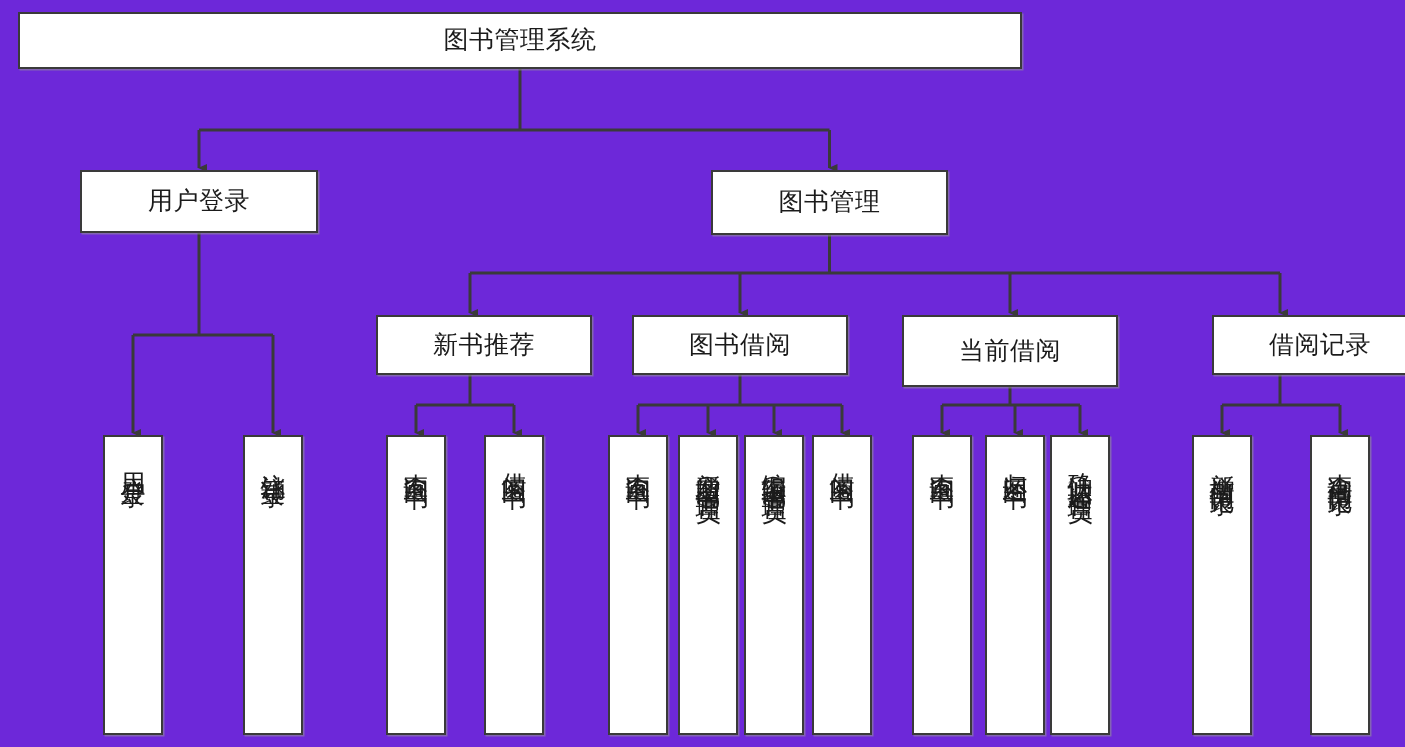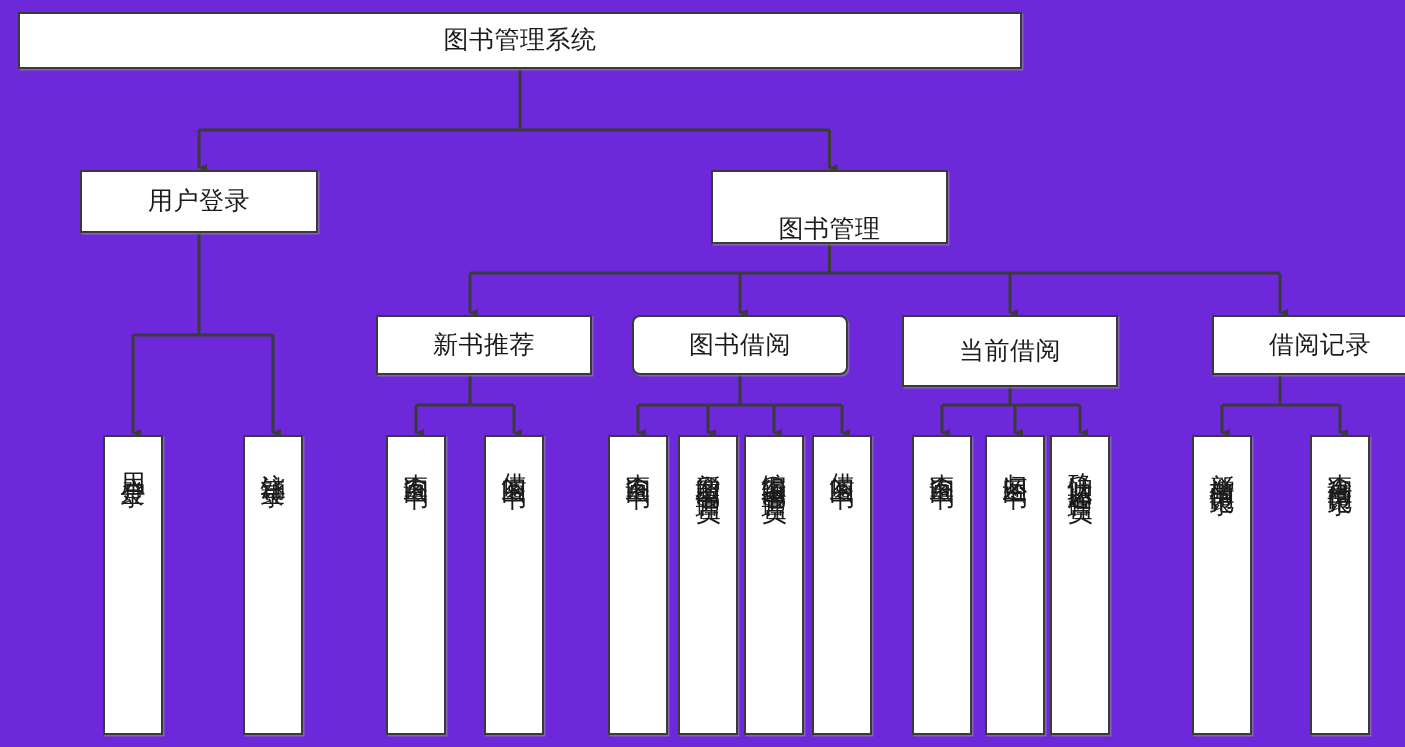--- a/index.html
+++ b/index.html
@@ -125,27 +125,27 @@
       </g>
   </svg>
 
   <div id="node-layer">
       <div class="node horiz root" style="left: 18px; top: 12px; width: 1004px; height: 57px;">
         <span class="node-label">图书管理系统</span>
       </div>
       <div class="node horiz" style="left: 80px; top: 170px; width: 238px; height: 63px;">
         <span class="node-label">用户登录</span>
       </div>
-      <div class="node horiz" style="left: 711px; top: 170px; width: 237px; height: 74px; align-items: flex-end;">
+      <div class="node horiz" style="left: 711px; top: 170px; width: 237px; height: 65px;">
         <span class="node-label">图书管理</span>
       </div>
       <div class="node horiz" style="left: 376px; top: 315px; width: 216px; height: 60px;">
         <span class="node-label">新书推荐</span>
       </div>
-      <div class="node horiz" style="left: 632px; top: 315px; width: 216px; height: 60px; border-radius: 8px;">
+      <div class="node horiz" style="left: 632px; top: 315px; width: 216px; height: 60px;">
         <span class="node-label">图书借阅</span>
       </div>
       <div class="node horiz" style="left: 902px; top: 315px; width: 216px; height: 72px;">
         <span class="node-label">当前借阅</span>
       </div>
       <div class="node horiz" style="left: 1212px; top: 315px; width: 216px; height: 60px;">
         <span class="node-label">借阅记录</span>
       </div>
       <div class="node vert" style="left: 103px; top: 435px; width: 60px; height: 300px;">
         <span class="node-label">用户登录</span>

